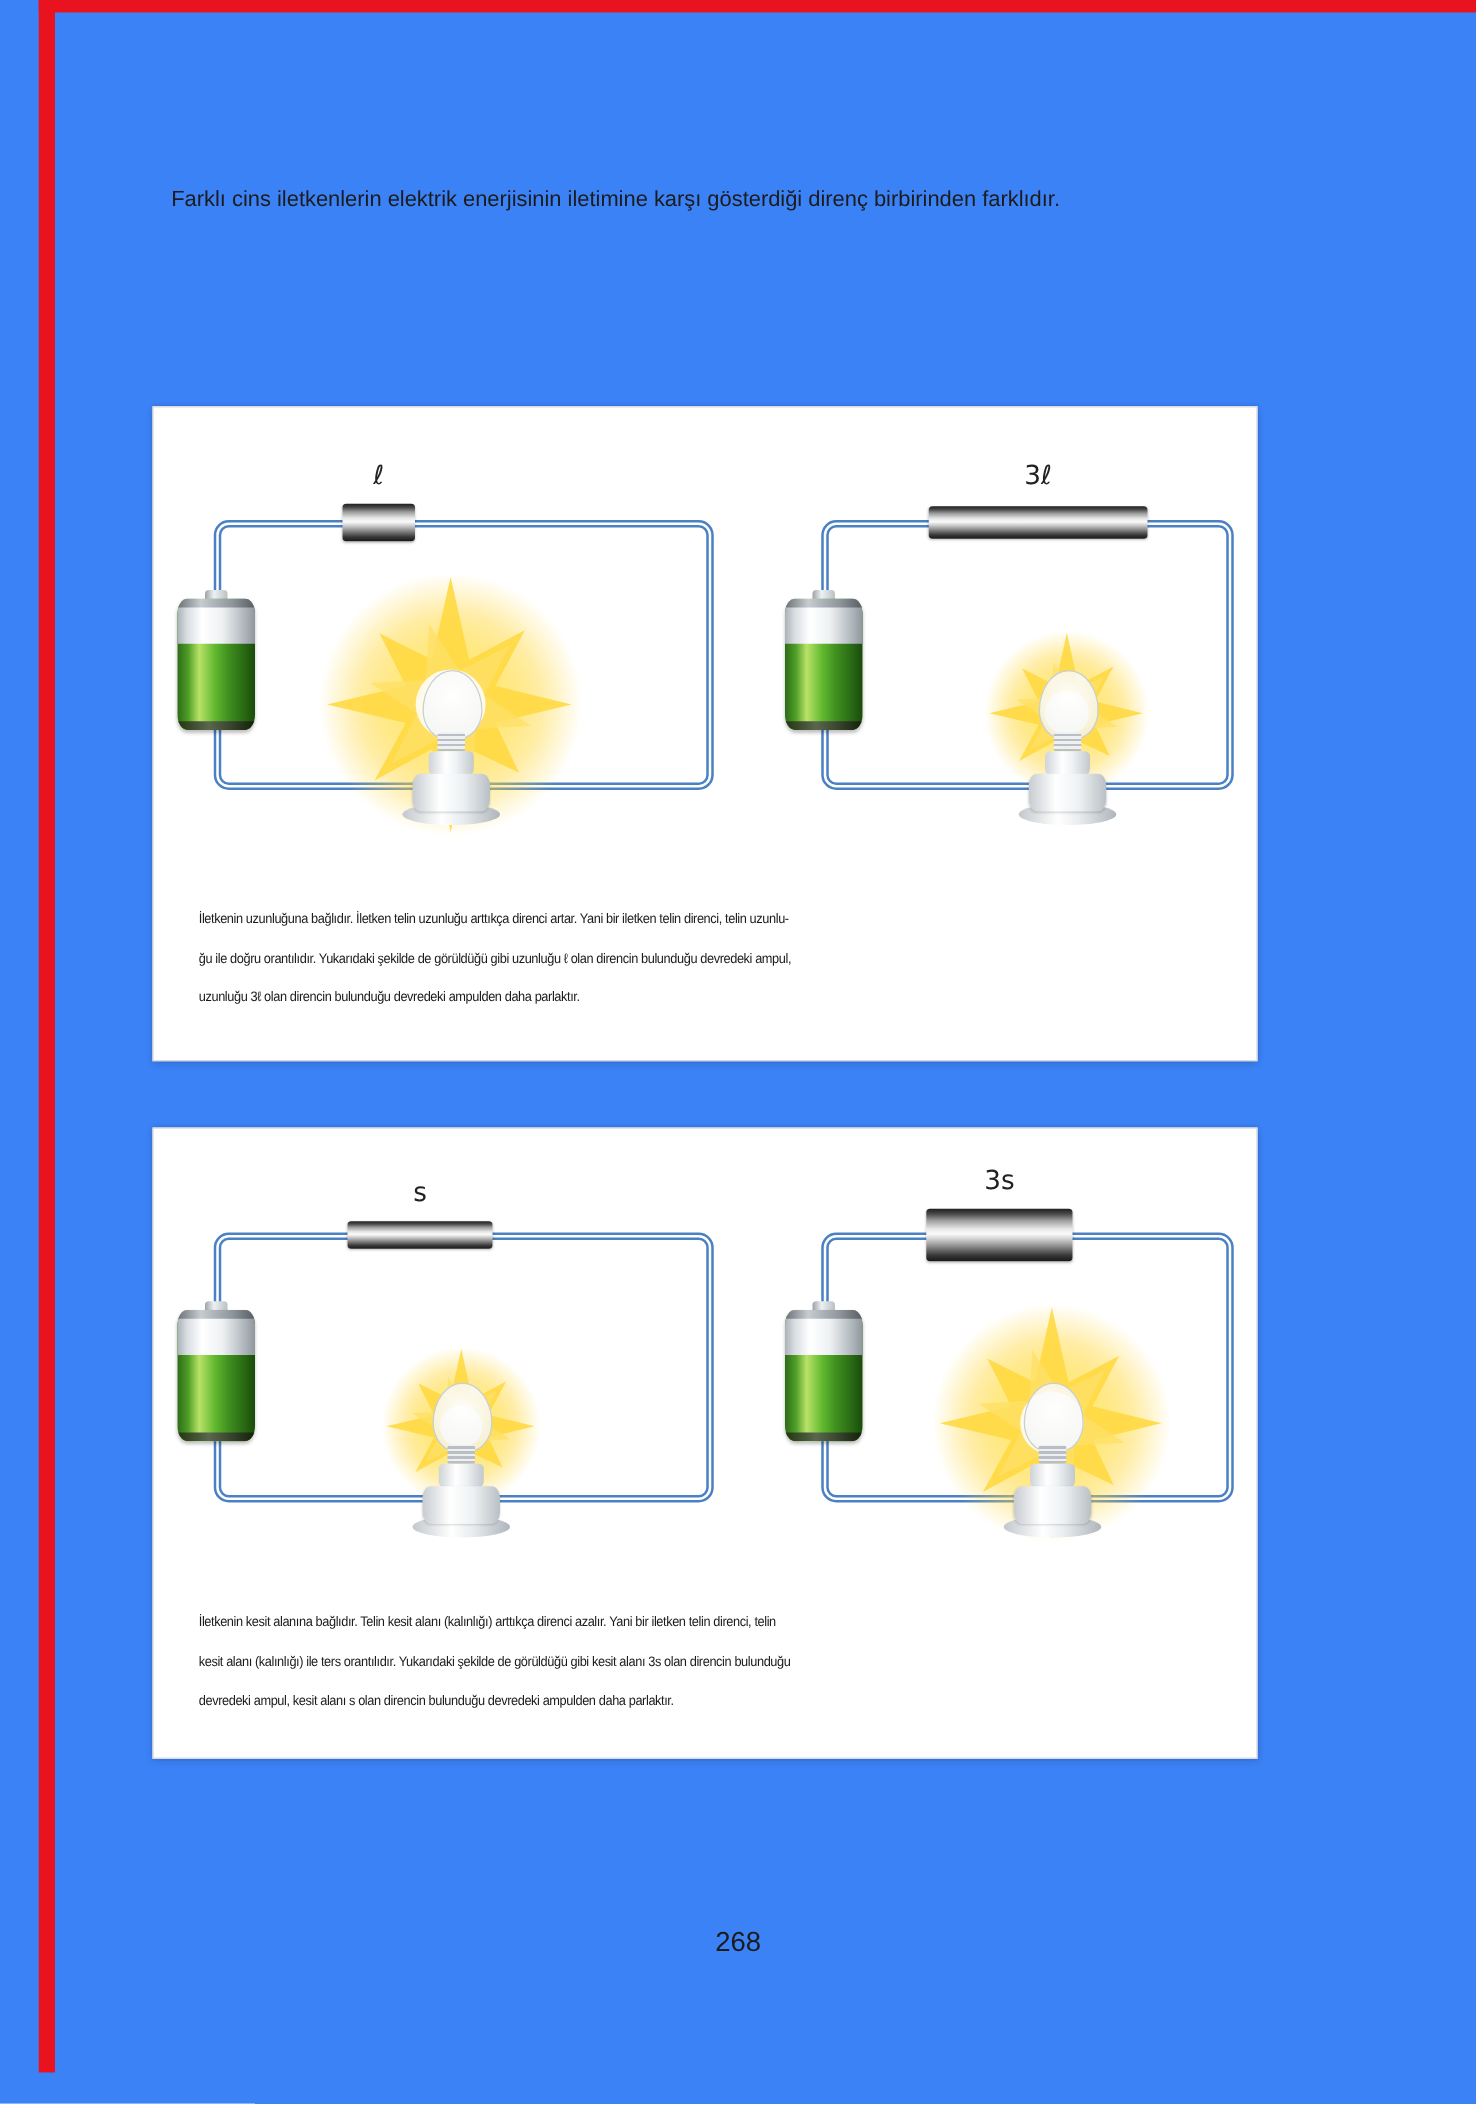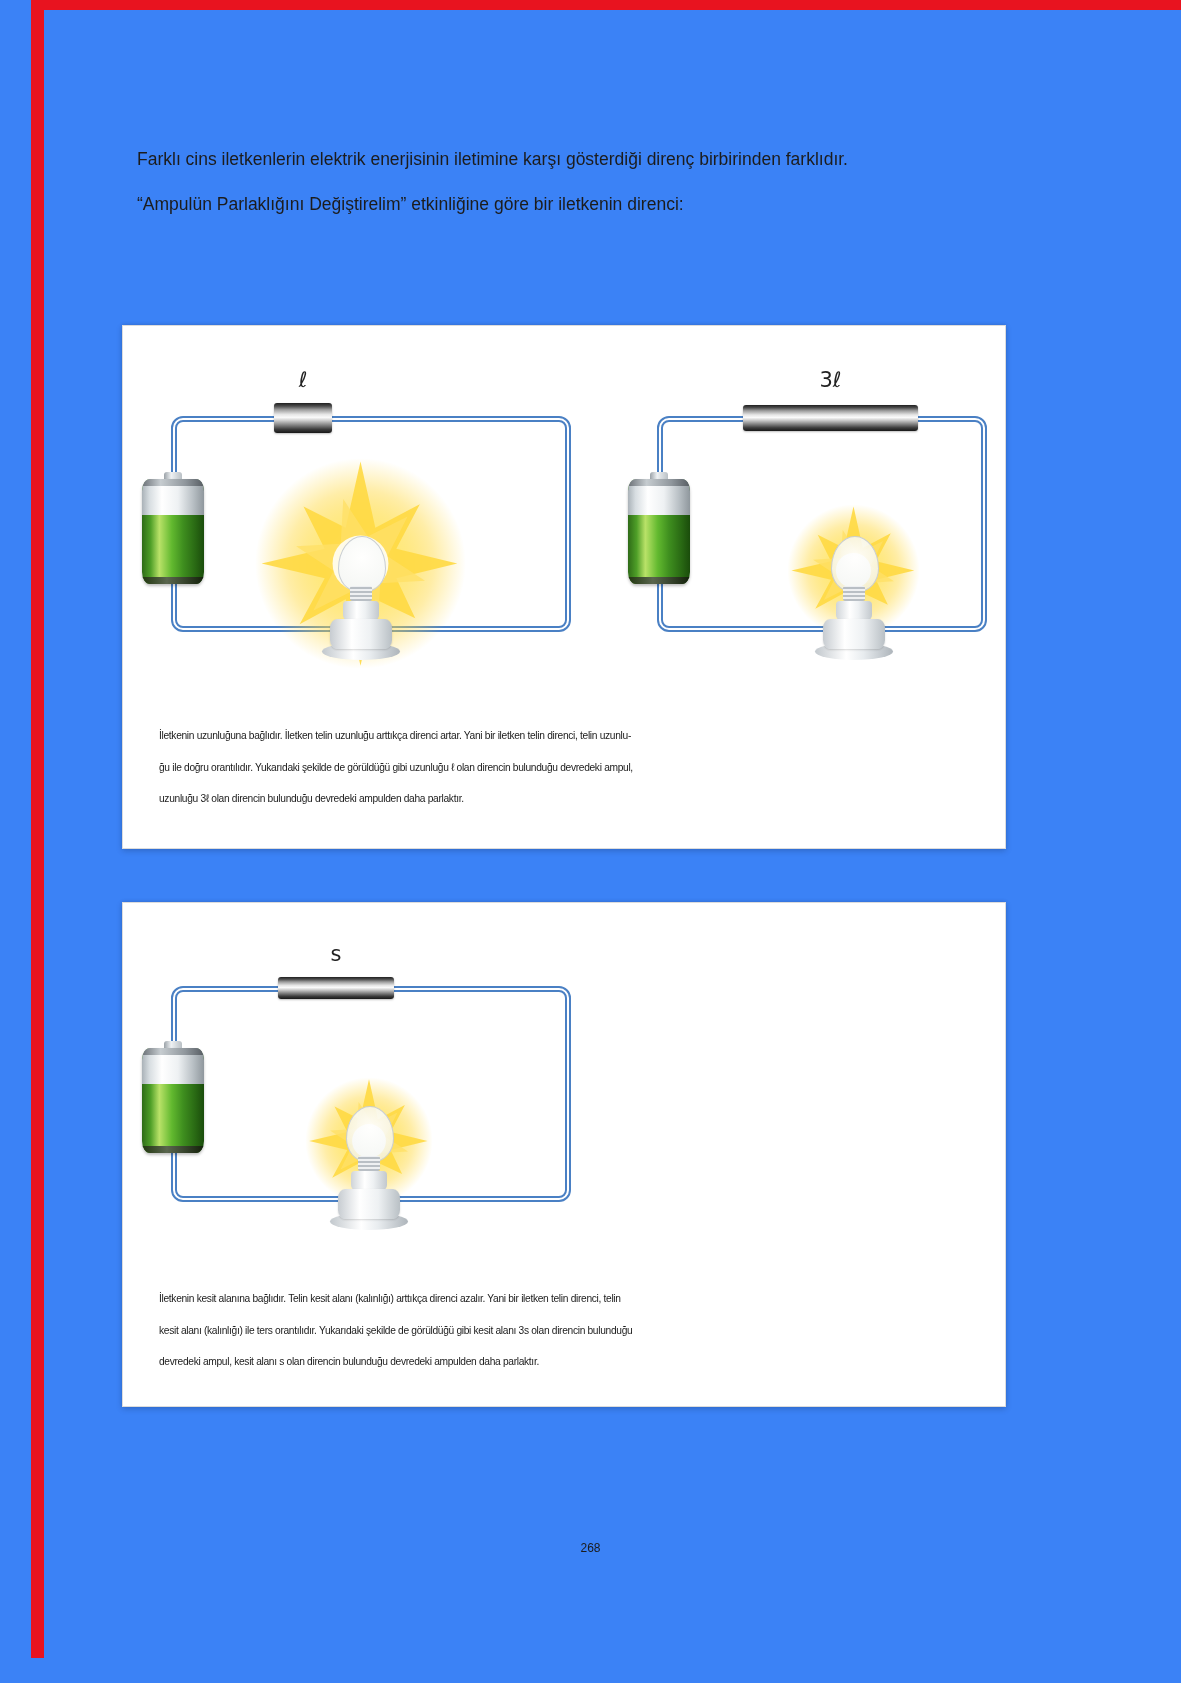--- a/index.html
+++ b/index.html
@@ -90,21 +90,21 @@
     border-radius:50%;
     background:linear-gradient(90deg,#c2c8cd,#ffffff 40%,#e8ecef 62%,#aeb5bb);
   }
 
   
   .caption{position:absolute;margin:0;font-size:11px;line-height:31.5px;color:#1b1b1b;letter-spacing:-.35px;}
   #fig1 .caption{left:36px;top:394px;width:812px;}
   #fig2 .caption{left:36px;top:380px;width:812px;}
   .cap-line{display:block;white-space:nowrap;transform:scaleX(.93);transform-origin:0 50%;}
 
-  .page-number{position:absolute;left:0;top:1541px;width:100%;text-align:center;font-size:12px;color:#1b1b1b;}
+  .page-number{position:absolute;left:0;top:1541px;width:100%;text-align:center;font-size:22px;color:#1b1b1b;}
 
   .star-main{fill:#ffd942;opacity:.9;}
   .star-sub{fill:#ffe066;opacity:.8;}
 </style>
 </head>
 <body>
 
 <svg width="0" height="0" style="position:absolute" aria-hidden="true">
   <defs>
     <radialGradient id="glowGrad">
@@ -122,21 +122,20 @@
   </defs>
 </svg>
 
 <div class="page">
 
   <div class="red-top"></div>
   <div class="red-left"></div>
 
   <div class="intro">
     <p>Farklı cins iletkenlerin elektrik enerjisinin iletimine karşı gösterdiği direnç birbirinden farklıdır.</p>
-    <p>“Ampulün Parlaklığını Değiştirelim” etkinliğine göre bir iletkenin direnci:</p>
   </div>
 
   <section class="figure-card" id="fig1">
 
     <div class="circuit" style="left:48px;top:90px;width:400px;height:216px;">
       <div class="wire-loop"></div>
       <div class="resistor-label" style="left:103px;width:58px;top:-48px;">ℓ</div>
       <div class="resistor" style="left:103px;top:-13px;width:58px;height:30px;"></div>
       <div class="battery" style="left:-29px;top:56px;">
         <div class="bat-btn"></div>
@@ -208,20 +207,43 @@
             <use href="#starburst"></use>
           </svg>
         <div class="glass"></div>
         <div class="screw"></div>
         <div class="neck"></div>
         <div class="holder-foot"></div>
         <div class="holder-base"></div>
       </div>
     </div>
 
+    <div class="circuit" style="left:534px;top:83px;width:330px;height:216px;">
+      <div class="wire-loop"></div>
+      <div class="resistor-label" style="left:84px;width:117px;top:-54px;">3s</div>
+      <div class="resistor" style="left:84px;top:-19px;width:117px;height:42px;"></div>
+      <div class="battery" style="left:-29px;top:55px;">
+        <div class="bat-btn"></div>
+        <div class="bat-body">
+          <div class="bat-white"></div>
+            <div class="bat-rim-top"></div>
+            <div class="bat-rim-bottom"></div>
+        </div>
+      </div>
+      <div class="bulb" style="left:185px;top:216px;">
+        <svg class="glow" style="left:-98px;top:-161px;" width="195" height="195">
+            <use href="#starburst"></use>
+          </svg>
+        <div class="glass"></div>
+        <div class="screw"></div>
+        <div class="neck"></div>
+        <div class="holder-foot"></div>
+        <div class="holder-base"></div>
+      </div>
+    </div>
 
     <p class="caption">
       <span class="cap-line">İletkenin kesit alanına bağlıdır. Telin kesit alanı (kalınlığı) arttıkça direnci azalır. Yani bir iletken telin direnci, telin</span>
       <span class="cap-line">kesit alanı (kalınlığı) ile ters orantılıdır. Yukarıdaki şekilde de görüldüğü gibi kesit alanı 3s olan direncin bulunduğu</span>
       <span class="cap-line">devredeki ampul, kesit alanı s olan direncin bulunduğu devredeki ampulden daha parlaktır.</span>
     </p>
   </section>
 
   <div class="page-number">268</div>
 

